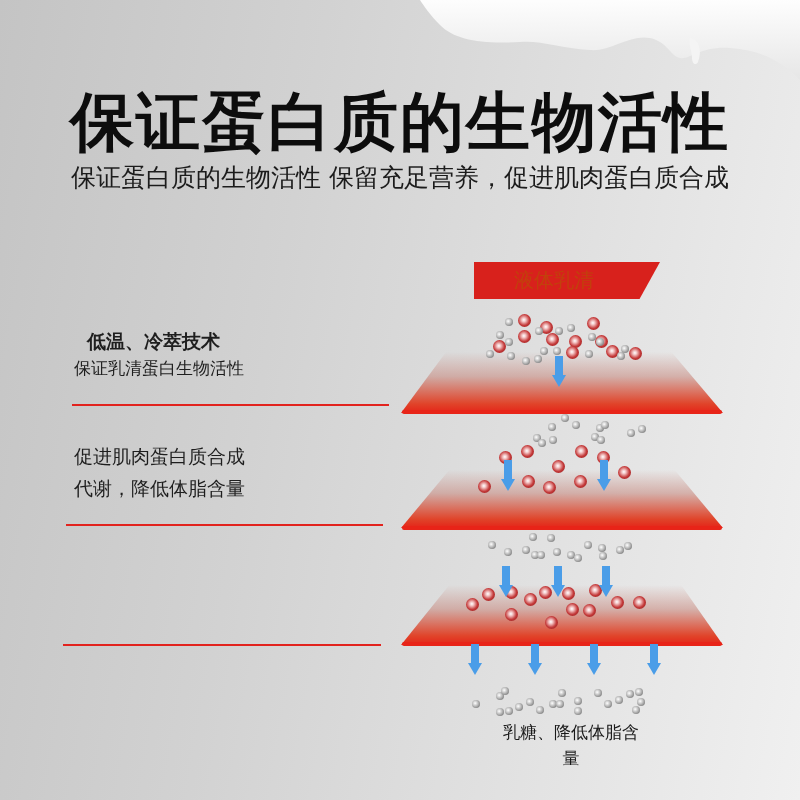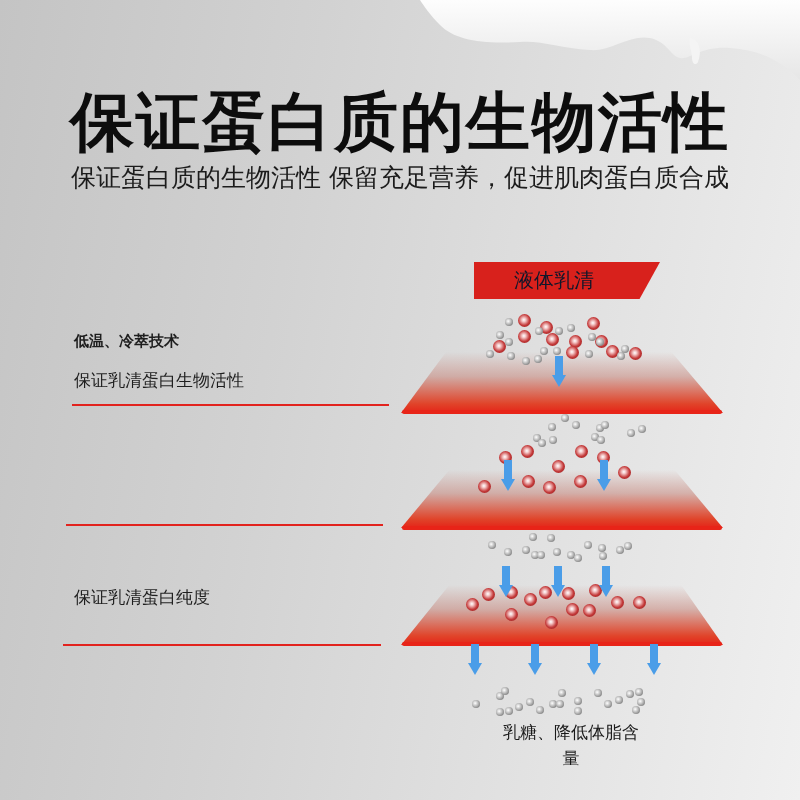--- a/index.html
+++ b/index.html
@@ -17,25 +17,25 @@
     position: absolute; left: 0; width: 800px; top: 160px; text-align: center;
     font-size: 25px; color: #1c1c1c; line-height: 36px;
   }
   .badge {
     position: absolute; left: 474px; top: 262px; width: 186px; height: 37px;
     background: #d8211c;
     clip-path: polygon(0 0, 100% 0, 89% 100%, 0 100%);
   }
   .badge-text {
     position: absolute; left: 474px; top: 262px; width: 160px; height: 37px; line-height: 37px;
-    text-align: center; color: #0f172a; font-size: 20px;
+    text-align: center; color: #c2410c; font-size: 20px;
   }
   .feature { position: absolute; left: 74px; color: #1e1e1e; }
-  .feature .h { font-size: 15px; font-weight: bold; line-height: 28px; }
-  .feature .d { font-size: 17px; line-height: 26px; margin-top: 12px; }
+  .feature .h { font-size: 19px; font-weight: bold; line-height: 28px; margin-left: 13px; }
+  .feature .d { font-size: 17px; line-height: 26px; }
   .feature .h2 { font-size: 19px; line-height: 32px; }
   .rule { position: absolute; height: 2px; background: #e2231e; }
   .layer {
     position: absolute;
     background: linear-gradient(to bottom, rgba(220,220,220,0) 0%, rgba(200,140,130,0.6) 40%, #e0442a 85%, #e52418 100%);
   }
   .layer-edge { position: absolute; height: 4px; background: #e82418; border-radius: 2px; }
   .ball-red {
     position: absolute; width: 13px; height: 13px; border-radius: 50%;
     background: radial-gradient(circle at 45% 45%, #ffffff 0%, #f2c3c3 20%, #c43a3a 55%, #8a1414 100%);
@@ -75,25 +75,26 @@
 <div class="badge"></div>
 <div class="badge-text">液体乳清</div>
 
 <div class="feature" style="top:327px;">
   <div class="h">低温、冷萃技术</div>
   <div class="d">保证乳清蛋白生物活性</div>
 </div>
 <div class="rule" style="left:72px; top:404px; width:317px;"></div>
 
 <div class="feature" style="top:440px;">
+  <div class="h2">促进肌肉蛋白质合成</div>
+  <div class="h2">代谢，降低体脂含量</div>
 </div>
 <div class="rule" style="left:66px; top:524px; width:317px;"></div>
 
 <div class="feature" style="top:572px;">
-  <div class="d">保证乳清蛋白纯度</div>
 </div>
 <div class="rule" style="left:63px; top:644px; width:318px;"></div>
 
 <div class="layer" style="left:401px; top:352px; width:322px; height:61px; clip-path: polygon(14% 0, 84% 0, 100% 100%, 0 100%);"></div>
 <div class="layer-edge" style="left:402px; top:410px; width:320px;"></div>
 
 <div class="layer" style="left:401px; top:470px; width:322px; height:58px; clip-path: polygon(15% 0, 85% 0, 100% 100%, 0 100%);"></div>
 <div class="layer-edge" style="left:402px; top:526px; width:320px;"></div>
 
 <div class="layer" style="left:401px; top:585px; width:322px; height:60px; clip-path: polygon(15% 0, 87% 0, 100% 100%, 0 100%);"></div>

